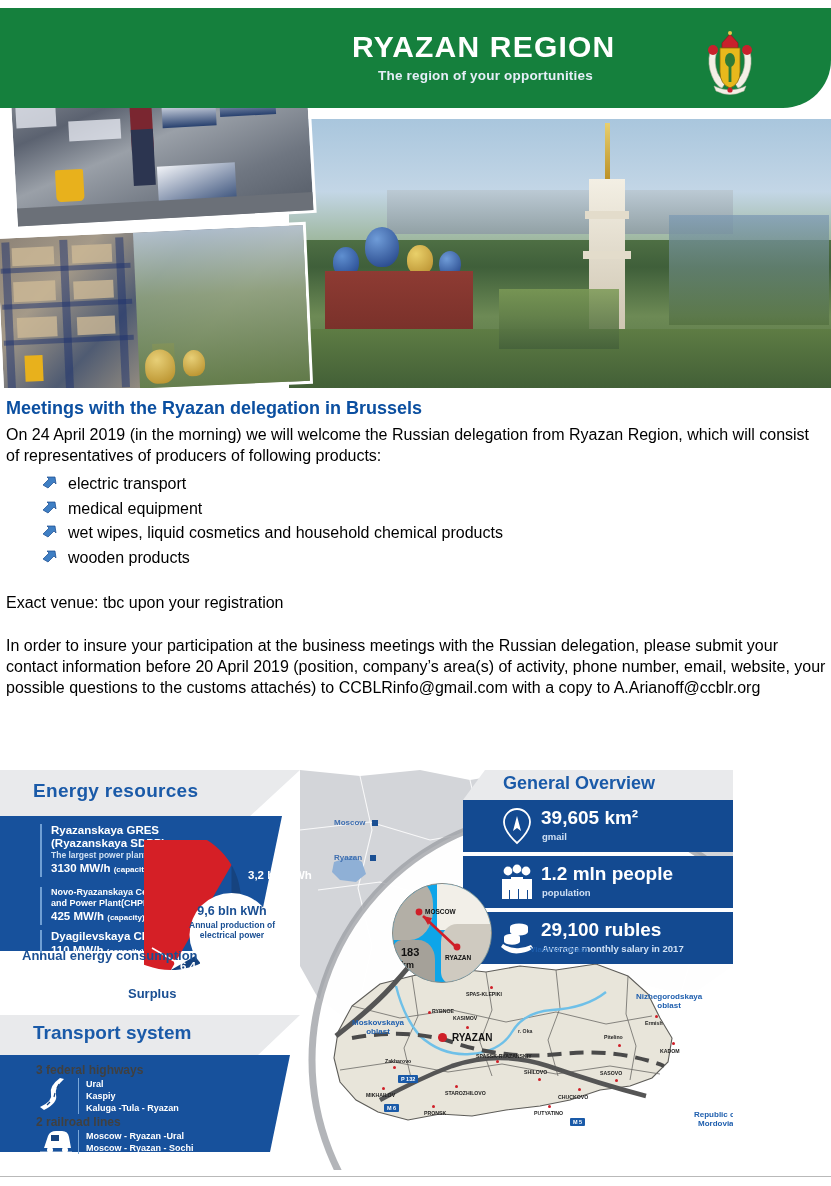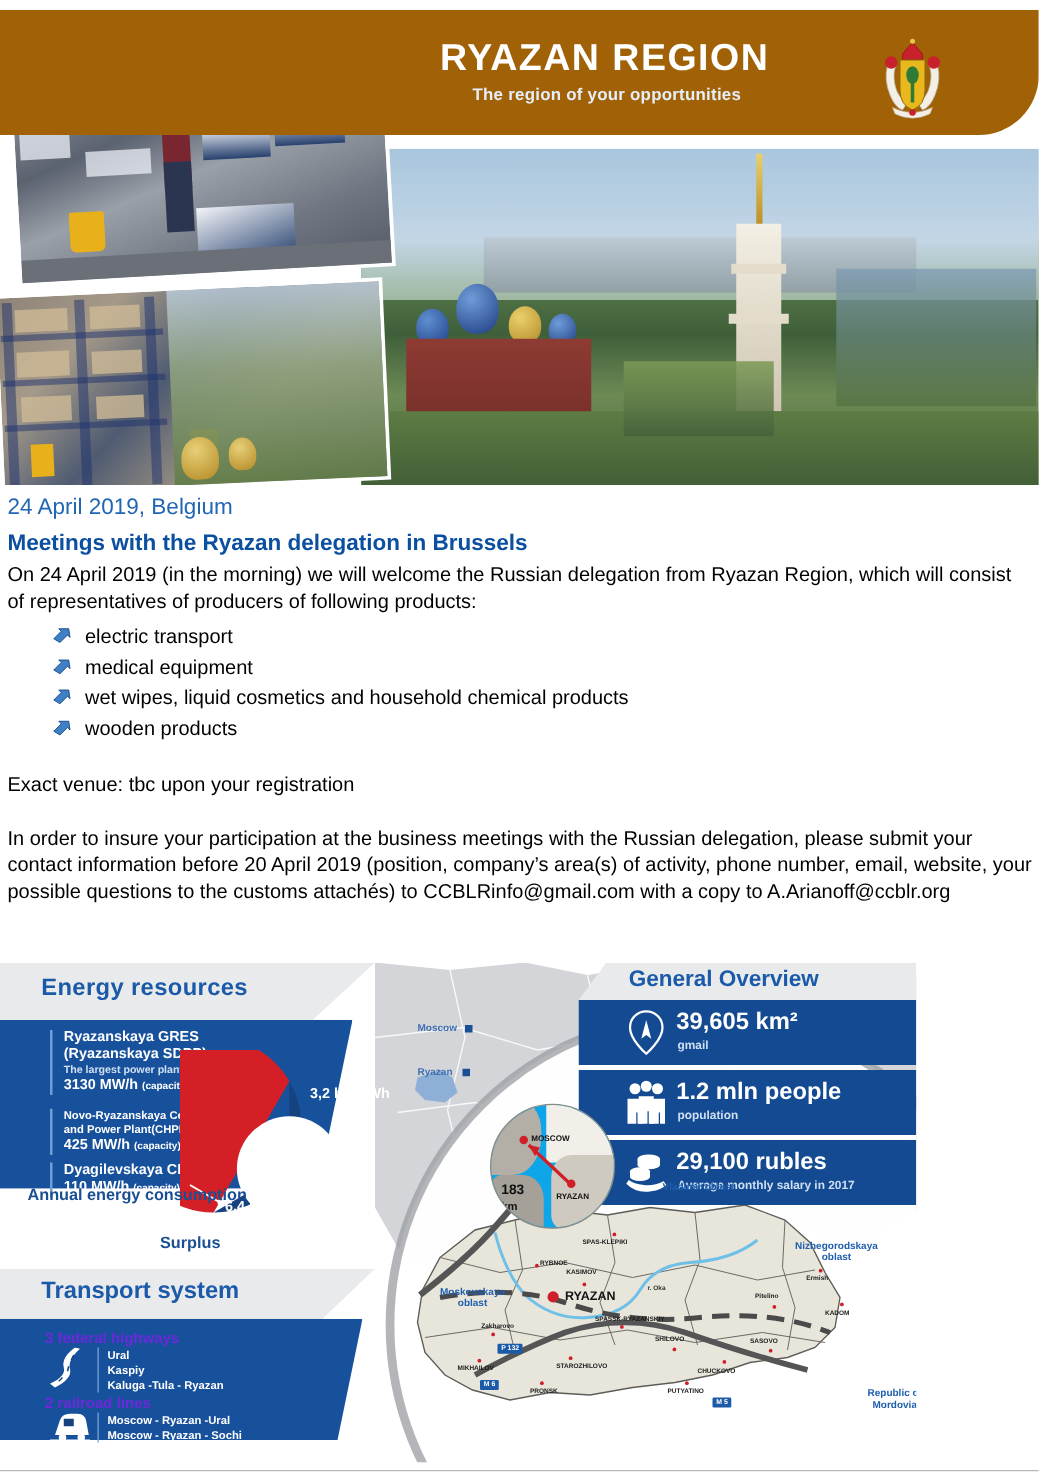--- a/index.html
+++ b/index.html
@@ -4,21 +4,21 @@
 <style>
   html,body{margin:0;padding:0;background:#ffffff;}
   body{
     width:831px;height:1186px;position:relative;overflow:hidden;
     font-family:"Liberation Sans", sans-serif;
     color:#111;
   }
   
   .banner{
     position:absolute;left:0;top:8px;width:831px;height:100px;
-    background:#a16207;
+    background:#15803d;
     border-bottom-right-radius:48px;
     overflow:hidden;
   }
   .banner-title{
     position:absolute;left:352px;top:22px;
     color:#ffffff;font-size:30px;font-weight:bold;letter-spacing:1.2px;
     font-family:"Liberation Sans", sans-serif;
   }
   .banner-sub{
     position:absolute;left:356px;top:60px;
@@ -86,21 +86,21 @@
   
   .wedge-left2{
     position:absolute;left:0;top:245px;width:300px;height:42px;background:#e9eaec;
     clip-path:polygon(0 0,300px 0,256px 42px,0 42px);
   }
   .panel-transport-title{position:absolute;left:33px;top:252px;color:#1a5aa8;font-size:19px;font-weight:bold;}
   .panel-transport-body{
     position:absolute;left:0;top:285px;width:290px;height:97px;background:#17519c;
     clip-path:polygon(0 0,290px 0,270px 97px,0 97px);
   }
-  .tr-head{position:absolute;color:#6d28d9;font-size:12px;font-weight:bold;}
+  .tr-head{position:absolute;color:#404040;font-size:12px;font-weight:bold;}
   .tr-list{position:absolute;color:#fff;font-size:9px;font-weight:bold;line-height:12px;border-left:1.5px solid #7aa7d8;padding-left:7px;}
   
   .wedge-right{
     position:absolute;right:0;top:0;width:300px;height:30px;background:#e9eaec;
     clip-path:polygon(52px 0,300px 0,300px 30px,30px 30px);
   }
   .panel-gov-title{position:absolute;right:78px;top:3px;color:#1a5aa8;font-size:18px;font-weight:bold;}
   .stat{
     position:absolute;right:0;width:270px;height:52px;background:#134a91;
   }
@@ -197,21 +197,20 @@
     <path d="M20 18 h20 v24 q0 12-10 16 q-10-4-10-16 z" fill="#e8b81c" stroke="#8e6a0d" stroke-width=".8"></path>
     <ellipse cx="30" cy="30" rx="5" ry="7" fill="#2f7a35"></ellipse>
     <rect x="28.6" y="36" width="2.8" height="16" fill="#2f7a35"></rect>
 
     <path d="M14 56 q16 8 32 0 l-2 5 q-14 7-28 0 z" fill="#f3efe6" stroke="#c2bbab" stroke-width=".5"></path>
     <circle cx="30" cy="60" r="2.6" fill="#c8212c"></circle>
   </svg>
 </div>
 
 <div class="article">
-  <div class="kicker">24 April 2019, Belgium</div>
   <div class="headline">Meetings with the Ryazan delegation in Brussels</div>
   <div class="para">On 24 April 2019 (in the morning) we will welcome the Russian delegation from Ryazan Region, which will consist of representatives of producers of following products:</div>
 
   <ul class="products">
     <li>
       <svg class="arrow-bullet" viewBox="0 0 18 15">
         <path d="M1 9 L7 3 L5 1 L13 1 L14 8 L12 6 L6 12 Z" fill="#3f7fc4" stroke="#15478c" stroke-width=".7" stroke-linejoin="round"></path>
       </svg>
       <span>electric transport</span>
     </li>
@@ -310,20 +309,24 @@
 
     <line x1="32" y1="122" x2="8" y2="108" stroke="#ffffff" stroke-width="1.6"></line>
     <circle cx="33" cy="122" r="3" fill="#ffffff"></circle>
     <line x1="128" y1="140" x2="150" y2="150" stroke="#ffffff" stroke-width="1.6"></line>
     <circle cx="128" cy="140" r="3" fill="#ffffff"></circle>
   </svg>
 
   <div class="donut-label" style="left:248px;top:99px;">3,2 bln kWh</div>
   <div class="donut-label" style="left:180px;top:190px;">6,4 bln kWh</div>
 
+  <div style="position:absolute;left:169px;top:134px;width:126px;text-align:center;">
+    <div style="color:#1a4f93;font-size:12.5px;font-weight:bold;">9,6 bln kWh</div>
+    <div style="color:#1a4f93;font-size:8.5px;font-weight:bold;line-height:10px;margin-top:2px;">Annual production of<br>electrical power</div>
+  </div>
 
   <div class="lead-lbl" style="left:22px;top:178px;">Annual energy consumption</div>
   <div class="lead-lbl" style="left:128px;top:216px;">Surplus</div>
 
   <div class="wedge-left2"></div>
   <div class="panel-transport-title">Transport system</div>
   <div class="panel-transport-body"></div>
 
   <div class="tr-head" style="left:36px;top:293px;">3 federal highways</div>
   <svg style="position:absolute;left:38px;top:308px;width:34px;height:34px;" viewBox="0 0 34 34">
@@ -409,21 +412,21 @@
       <circle cx="64" cy="63" r="3.4" fill="#cf1f28"></circle>
     </svg>
     <div class="inset-lbl" style="left:32px;top:24px;">MOSCOW</div>
     <div class="inset-lbl" style="left:52px;top:70px;">RYAZAN</div>
     <div class="inset-km" style="left:8px;top:62px;">183</div>
     <div class="inset-km" style="left:8px;top:76px;font-size:9px;">km</div>
   </div>
 
   <div class="mlbl mlbl-oblast" style="left:530px;top:175px;">Vladimir oblast</div>
   <div class="mlbl mlbl-oblast" style="left:636px;top:222px;">Nizhegorodskaya<br>oblast</div>
-  <div class="mlbl mlbl-oblast" style="left:352px;top:259px;">Moskovskaya<br>oblast</div>
+  <div class="mlbl mlbl-oblast" style="left:352px;top:248px;">Moskovskaya<br>oblast</div>
   <div class="mlbl mlbl-oblast" style="left:694px;top:340px;">Republic of<br>Mordovia</div>
 
   <div class="mdot" style="left:490px;top:216px;"></div>
   <div class="mlbl mlbl-city" style="left:466px;top:221px;">SPAS-KLEPIKI</div>
 
   <div class="mdot" style="left:466px;top:256px;"></div>
   <div class="mlbl mlbl-city" style="left:453px;top:245px;">KASIMOV</div>
 
   <div class="mdot" style="left:655px;top:245px;"></div>
   <div class="mlbl mlbl-city" style="left:645px;top:250px;">Ermish</div>

